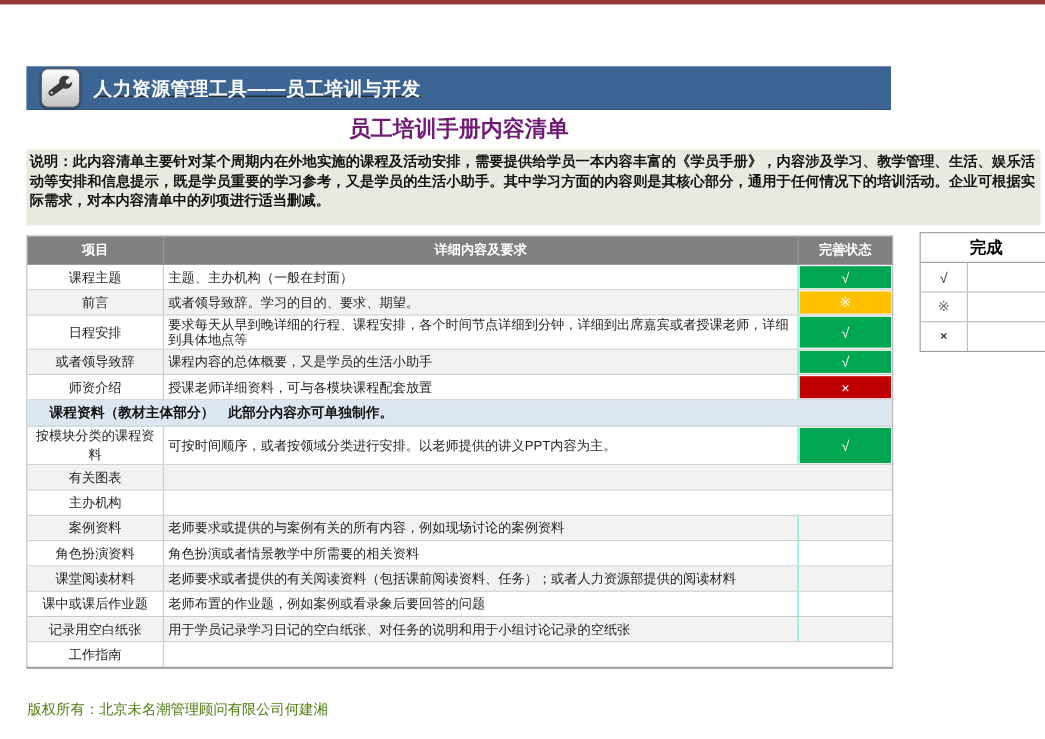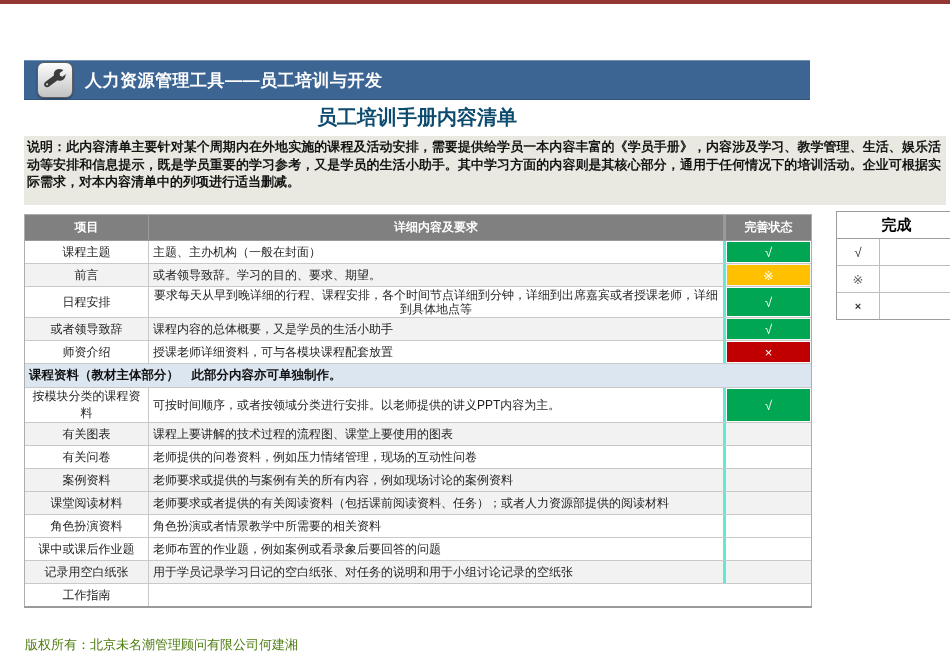--- a/index.html
+++ b/index.html
@@ -13,39 +13,39 @@
   }
   .top-line {
     position:absolute; left:0; top:0; width:950px; height:4px;
     background:#943634;
   }
   
   .app-bar {
     position:absolute; left:24px; top:60px; width:786px; height:40px;
     background:#3d6594;
     box-shadow: inset 0 1px 0 rgba(255,255,255,.28), inset 0 -1px 0 rgba(0,0,0,.15);
-    display:flex; align-items:center;
+    display:flex; align-items:center;text-decoration:underline;
   }
   .icon-btn {
     width:36px; height:36px; margin-left:13px;
     border-radius:7px;
     background:linear-gradient(180deg,#fdfdfd 0%,#e3e3e3 45%,#c2c2c2 100%);
     border:1px solid #5f5f5f;
     box-shadow:0 1px 2px rgba(0,0,0,.4);
     display:flex; align-items:center; justify-content:center;
   }
   .icon-btn svg { width:24px; height:24px; fill:#3c3c3c; transform:rotate(8deg); }
   .app-bar-title {
     margin-left:12px;
     color:#ffffff; font-size:17px; font-weight:700; letter-spacing:.5px;
   }
   
   .page-title {
     position:absolute; left:24px; top:104px; width:786px;
-    text-align:center; font-size:20px; font-weight:700; color:#0c4a6e;
+    text-align:center; font-size:20px; font-weight:700; color:#701a75;
   }
   
   .desc-box {
     position:absolute; left:24px; top:136px; width:922px; min-height:69px;
     background:#e9e9e1;
     padding:2px 5px 4px 3px;
     font-size:13px; font-weight:700; color:#141414;
     line-height:17.5px; text-align:justify;
   }
   
@@ -54,38 +54,38 @@
     border:1px solid #adadad; border-bottom:2px solid #9a9a9a;
     background:#fff;
   }
   .tr { display:flex; border-bottom:1px solid #c9c9c9; background:#ffffff; }
   .tr:last-child { border-bottom:none; }
   .tr.shade { background:#f2f2f2; }
   .tr-head { background:#808080; border-bottom:1px solid #9a9a9a; }
   .th { color:#ffffff; font-size:12px; font-weight:700;
         display:flex; align-items:center; justify-content:center; height:25px; }
   .col-item   { width:124px; flex:0 0 124px; border-right:1px solid #c9c9c9; }
-  .col-detail { flex:1 1 auto; border-right:3px solid #5eead4; }
+  .col-detail { flex:1 1 auto; border-right:1px solid #5eead4; }
   .col-status { width:85px; flex:0 0 85px; }
   .tr-head .col-item, .tr-head .col-detail { border-right-color:#9a9a9a; }
   .td-item {
     display:flex; align-items:center; justify-content:center;
     font-size:12px; min-height:22px; padding:0 2px; text-align:center;
   }
   .td-detail {
     display:flex; align-items:center;
-    font-size:12px; line-height:14px; padding:1px 4px;text-align:center;
+    font-size:12px; line-height:14px; padding:1px 4px;
   }
   .td-status { position:relative; }
   .status-fill {
     position:absolute; left:1px; right:1px; top:1px; bottom:1px;
     display:flex; align-items:center; justify-content:center;
     color:#ffffff; font-size:13px;
   }
-  .tr-section { background:#dce6f1; }
+  .tr-section { background:#dce6f1;padding-left:16px; }
   .tr-section .section-label {
     display:flex; align-items:center;
     width:100%; min-height:23px; padding:1px 4px;
     font-size:12.5px; font-weight:700; color:#111;
   }
   
   .legend {
     position:absolute; left:836px; top:211px; width:121px;
     border:1px solid #9c9c9c; background:#fff;
   }
@@ -175,41 +175,39 @@
       </div>
       <div class="tr">
         <div class="td-item col-item">按模块分类的课程资料</div>
         <div class="td-detail col-detail">可按时间顺序，或者按领域分类进行安排。以老师提供的讲义PPT内容为主。</div>
         <div class="td-status col-status">
           <div class="status-fill" style="background: rgb(0, 166, 81);">√</div>
         </div>
       </div>
       <div class="tr shade">
         <div class="td-item col-item">有关图表</div>
-        <div class="td-detail col-detail">课程上要讲解的技术过程的流程图、课堂上要使用的图表</div>
-        <div class="td-status col-status"></div>
-      </div>
-      <div class="tr">
-        <div class="td-item col-item">有关问卷</div>
-        <div class="td-detail col-detail">老师提供的问卷资料，例如压力情绪管理，现场的互动性问卷</div>
+        <div class="td-status col-status"></div>
+      </div>
+      <div class="tr">
+        <div class="td-item col-item">主办机构</div>
         <div class="td-status col-status"></div>
       </div>
       <div class="tr shade">
         <div class="td-item col-item">案例资料</div>
         <div class="td-detail col-detail">老师要求或提供的与案例有关的所有内容，例如现场讨论的案例资料</div>
         <div class="td-status col-status"></div>
       </div>
+      <div class="tr">
+        <div class="td-item col-item">角色扮演资料</div>
+        <div class="td-detail col-detail">角色扮演或者情景教学中所需要的相关资料</div>
+        <div class="td-status col-status"></div>
+      </div>
       <div class="tr shade">
         <div class="td-item col-item">课堂阅读材料</div>
         <div class="td-detail col-detail">老师要求或者提供的有关阅读资料（包括课前阅读资料、任务）；或者人力资源部提供的阅读材料</div>
-        <div class="td-status col-status"></div>
-      </div>
-      <div class="tr">
-        <div class="td-item col-item">角色扮演资料</div>
-        <div class="td-detail col-detail">角色扮演或者情景教学中所需要的相关资料</div>
         <div class="td-status col-status"></div>
       </div>
       <div class="tr">
         <div class="td-item col-item">课中或课后作业题</div>
         <div class="td-detail col-detail">老师布置的作业题，例如案例或看录象后要回答的问题</div>
         <div class="td-status col-status"></div>
       </div>
       <div class="tr shade">
         <div class="td-item col-item">记录用空白纸张</div>
         <div class="td-detail col-detail">用于学员记录学习日记的空白纸张、对任务的说明和用于小组讨论记录的空纸张</div>

